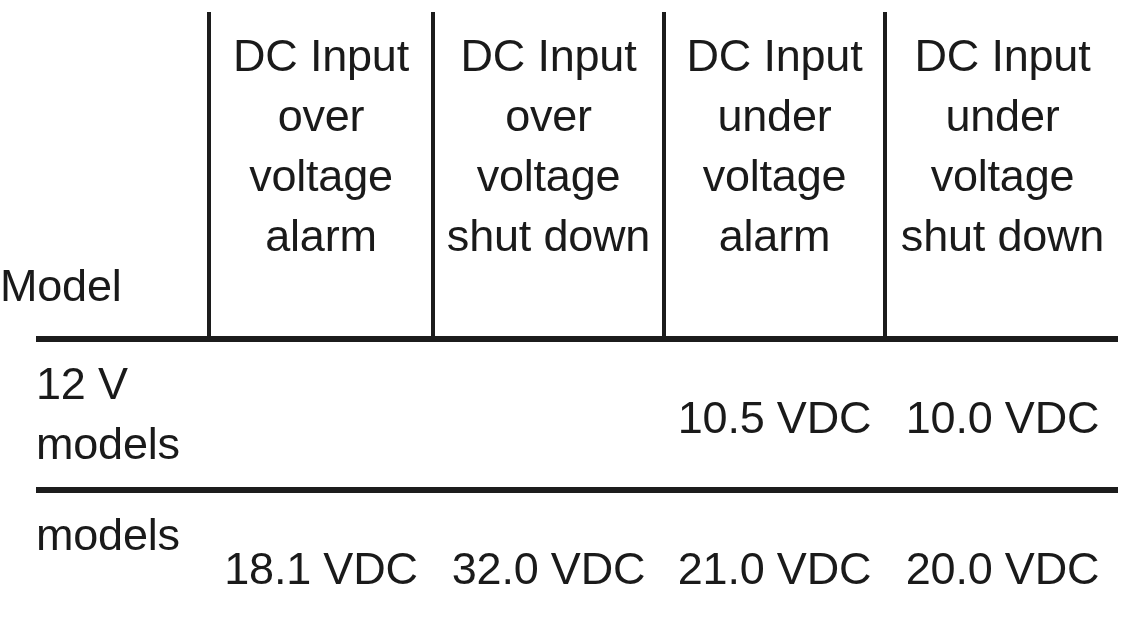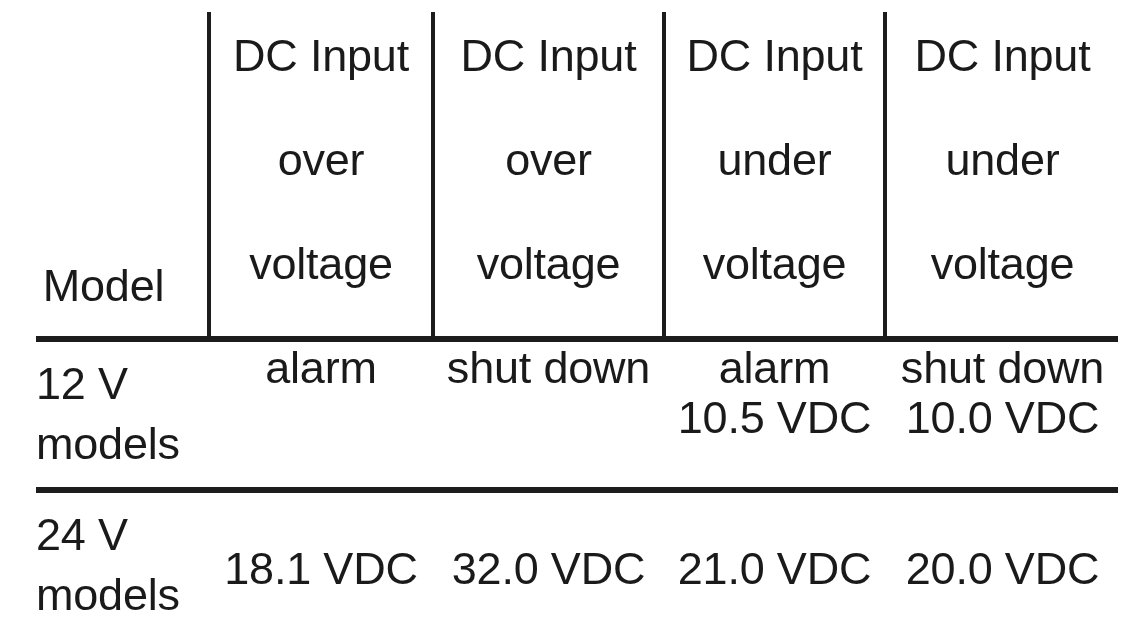--- a/index.html
+++ b/index.html
@@ -56,35 +56,34 @@
   .hcell {
     position: absolute;
     top: 0;
     height: 336px;
     box-sizing: border-box;
     display: flex;
     flex-direction: column;
     align-items: center;
     justify-content: flex-start;
     padding-top: 26px;
-    gap: 44px;
   }
   .hcell .hline {
     display: block;
     font-size: 45px;
     line-height: 60px;
     white-space: nowrap;
     letter-spacing: -0.2px;
   }
 
   .hcell.model-cell {
     left: 0;
     width: 207px;
     justify-content: flex-end;
-    align-items: center;
+    align-items: flex-start;
     padding-top: 0;
     padding-bottom: 20px;
   }
   .hcell.c1 { left: 211px; width: 220px; }
   .hcell.c2 { left: 435px; width: 227px; }
   .hcell.c3 { left: 666px; width: 217px; }
   .hcell.c4 { left: 887px; width: 231px; }
 
   
   .body-row {
@@ -184,21 +183,20 @@
     </div>
     <div class="dcell c4">
       <span class="dline">10.0 VDC</span>
     </div>
   </div>
 
   <div class="hrule row-divider"></div>
 
   <div class="body-row r2">
     <div class="dcell model-cell">
-      <span class="dline">24 V</span>
       <span class="dline">models</span>
     </div>
     <div class="dcell c1">
       <span class="dline">18.1 VDC</span>
     </div>
     <div class="dcell c2">
       <span class="dline">32.0 VDC</span>
     </div>
     <div class="dcell c3">
       <span class="dline">21.0 VDC</span>

